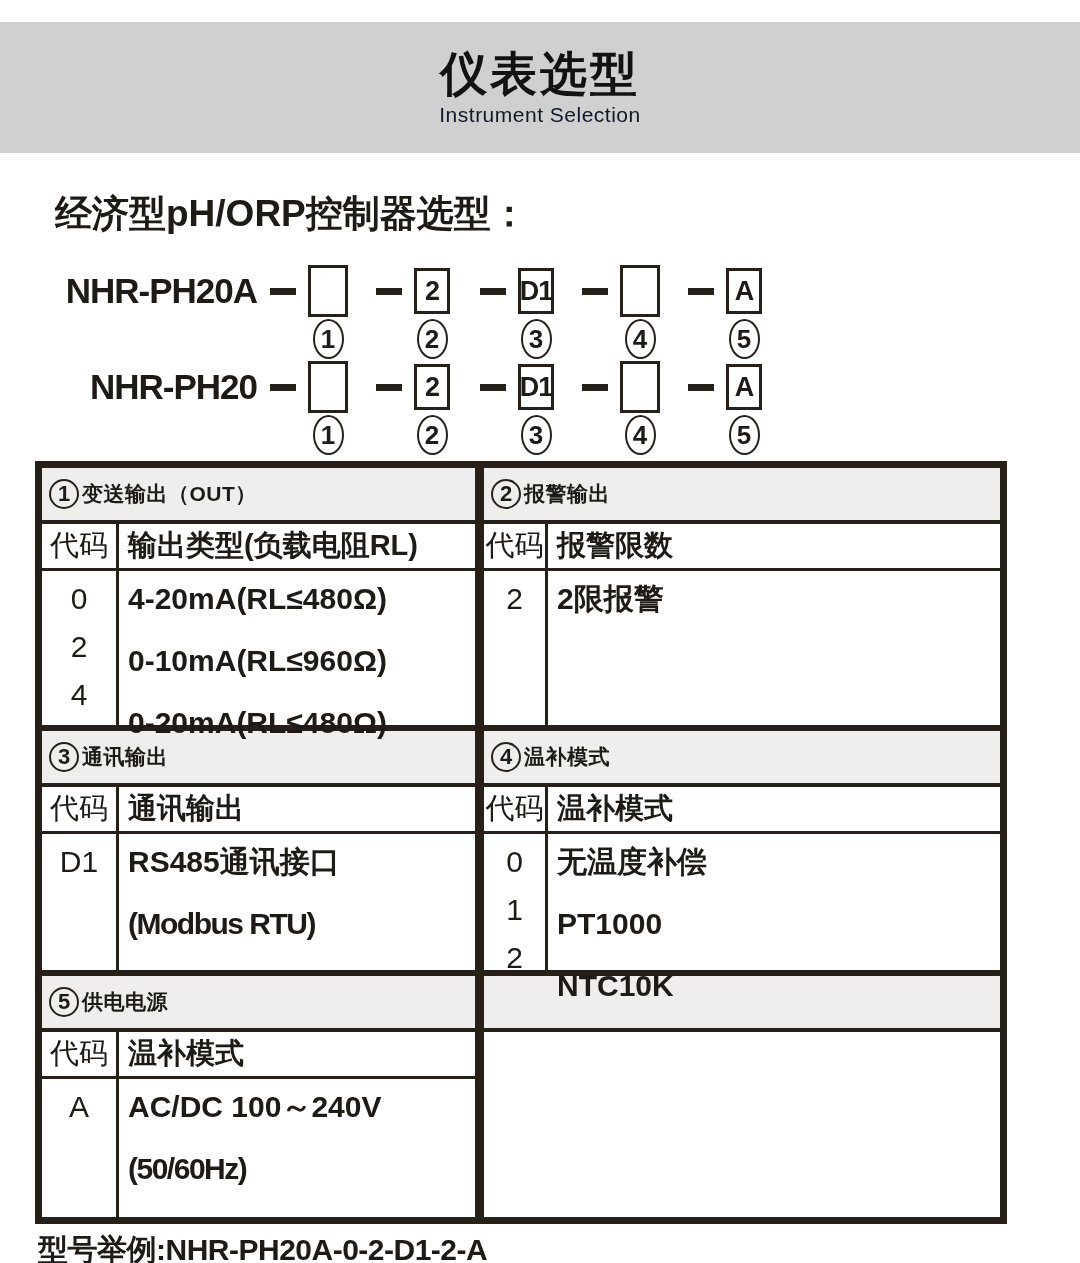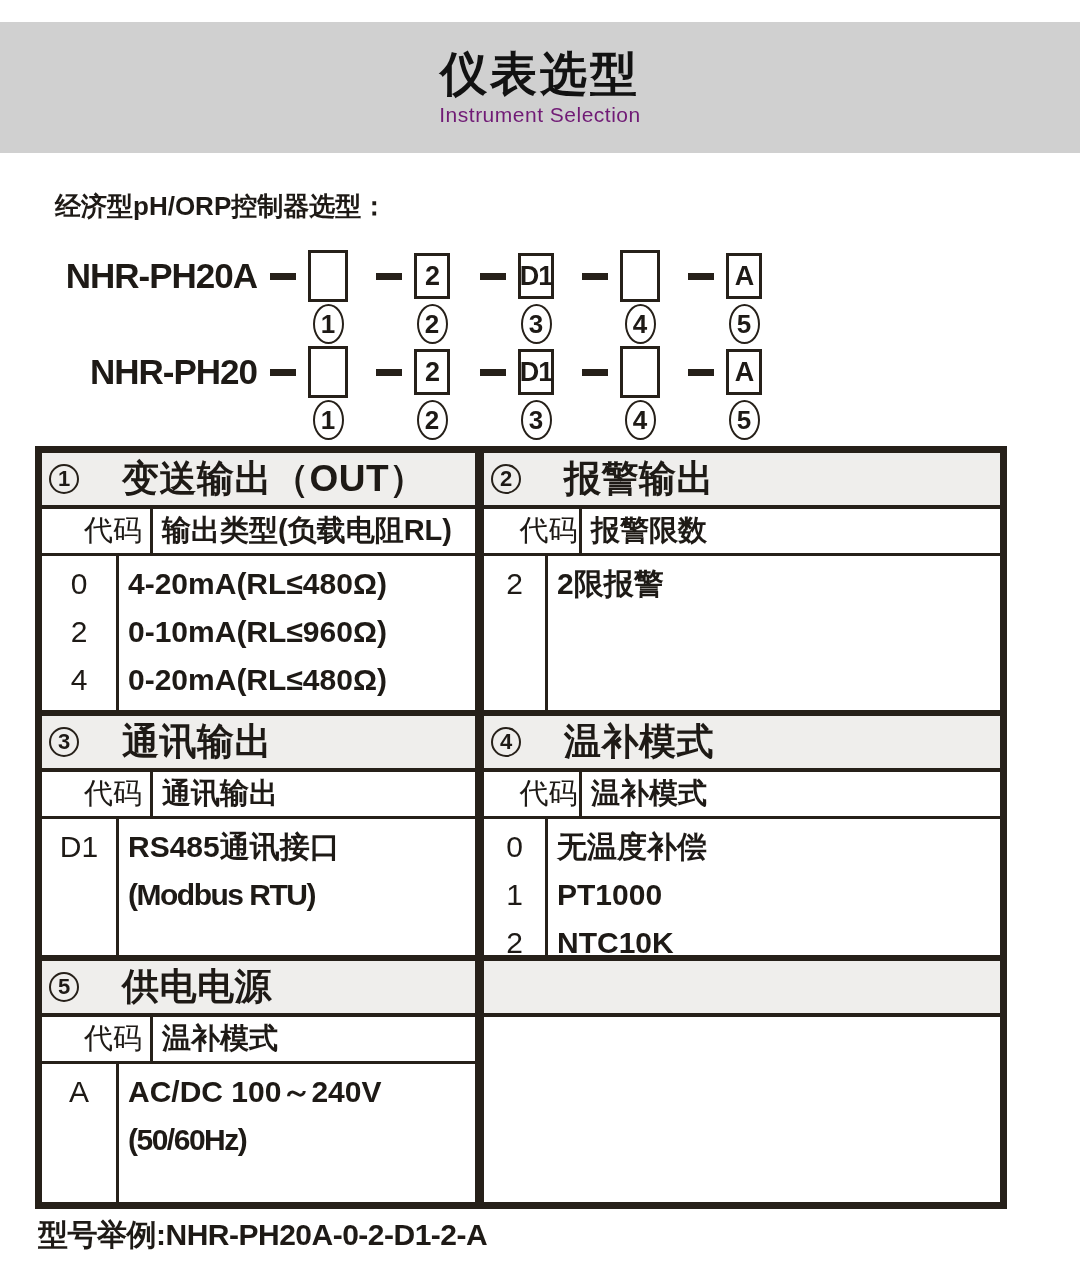--- a/index.html
+++ b/index.html
@@ -5,23 +5,23 @@
   html,body{margin:0;padding:0;}
   body{
     width:1080px;height:1263px;background:#ffffff;overflow:hidden;
     font-family:"Liberation Sans","DejaVu Sans",sans-serif;
     color:#1e1a16;
   }
   
   .band{margin-top:22px;height:131px;background:#d0d0d0;
         display:flex;flex-direction:column;align-items:center;justify-content:center;}
   .band-title{font-size:47px;font-weight:700;letter-spacing:3px;color:#121212;line-height:1.1;}
-  .band-sub{font-size:21px;color:#701a75;margin-top:3px;letter-spacing:0.5px;}
-  
-  .heading{margin:36px 0 0 55px;font-size:26px;font-weight:700;}
+  .band-sub{font-size:21px;color:#0f172a;margin-top:3px;letter-spacing:0.5px;}
+  
+  .heading{margin:36px 0 0 55px;font-size:37px;font-weight:700;}
   
   .model-block{margin:24px 0 0 57px;}
   .mrow{display:grid;grid-template-columns:200px repeat(5,104px);align-items:center;height:56px;text-align:right;}
   .mrow2{margin-top:0;}
   .mlabel{font-size:35px;font-weight:700;letter-spacing:-1px;white-space:nowrap;}
   .unit{display:flex;align-items:center;justify-content:center;height:56px;}
   .dash{width:26px;height:7px;background:#262019;margin-right:12px;flex:0 0 auto;}
   .slot{border:3px solid #262019;background:#fff;display:flex;align-items:center;justify-content:center;
         font-weight:600;box-sizing:border-box;}
   .slot-lg{width:40px;height:52px;}
@@ -34,31 +34,31 @@
   .tbl{margin:6px 35px 0 35px;border:7px solid #262019;display:flex;box-sizing:border-box;width:972px;background:#fff;}
   .half{box-sizing:border-box;}
   .half.left{flex:0 0 442px;border-right:9px solid #262019;}
   .half.right{flex:1;}
   .sec{box-sizing:border-box;}
   .sec-bt{border-top:6px solid #262019;}
   .sec-h{height:52px;background:#efeeec;border-bottom:4px solid #262019;
          display:flex;align-items:center;padding-left:5px;box-sizing:content-box;}
   .cnum-c{width:30px;height:30px;border:2.5px solid #262019;border-radius:50%;flex:0 0 auto;
           display:flex;align-items:center;justify-content:center;font-size:22px;font-weight:700;margin:0 3px 0 2px;box-sizing:border-box;}
-  .sec-title{font-size:37px;font-weight:700;letter-spacing:0.5px;white-space:nowrap;margin-left:40px;}
-  .sub{display:flex;border-bottom:3px solid #262019;height:44px;padding-left:34px;}
+  .sec-title{font-size:21px;font-weight:700;letter-spacing:0.5px;white-space:nowrap;}
+  .sub{display:flex;border-bottom:3px solid #262019;height:44px;}
   .codecol{display:flex;align-items:center;justify-content:center;border-right:3px solid #262019;
            box-sizing:border-box;font-size:29px;flex:0 0 auto;}
   .half.left .codecol{width:77px;}
   .half.right .codecol{width:64px;}
   .desccol{flex:1;display:flex;align-items:center;padding-left:9px;font-size:29px;white-space:nowrap;font-weight:bold;}
   .tbody{display:flex;}
   .codes{flex-direction:column;justify-content:flex-start;align-items:center;padding-top:4px;}
   .codes span{line-height:48px;font-size:30px;display:block;text-align:center;min-height:48px;}
-  .descs{flex-direction:column;align-items:flex-start;justify-content:flex-start;padding-top:4px;}
+  .descs{flex-direction:column;align-items:flex-start;justify-content:flex-start;padding-top:4px;gap:14px;}
   .descs span{line-height:48px;font-size:30px;display:block;min-height:48px;white-space:nowrap;}
   .descs .cond{letter-spacing:-1.5px;}
   .b1{height:154px;} .b2{height:136px;} .b3{height:138px;}
   .emptycell{height:185px;}
   
   .example{margin:6px 0 0 38px;font-size:30px;font-weight:700;letter-spacing:-0.5px;}
 </style>
 </head>
 <body>
 

